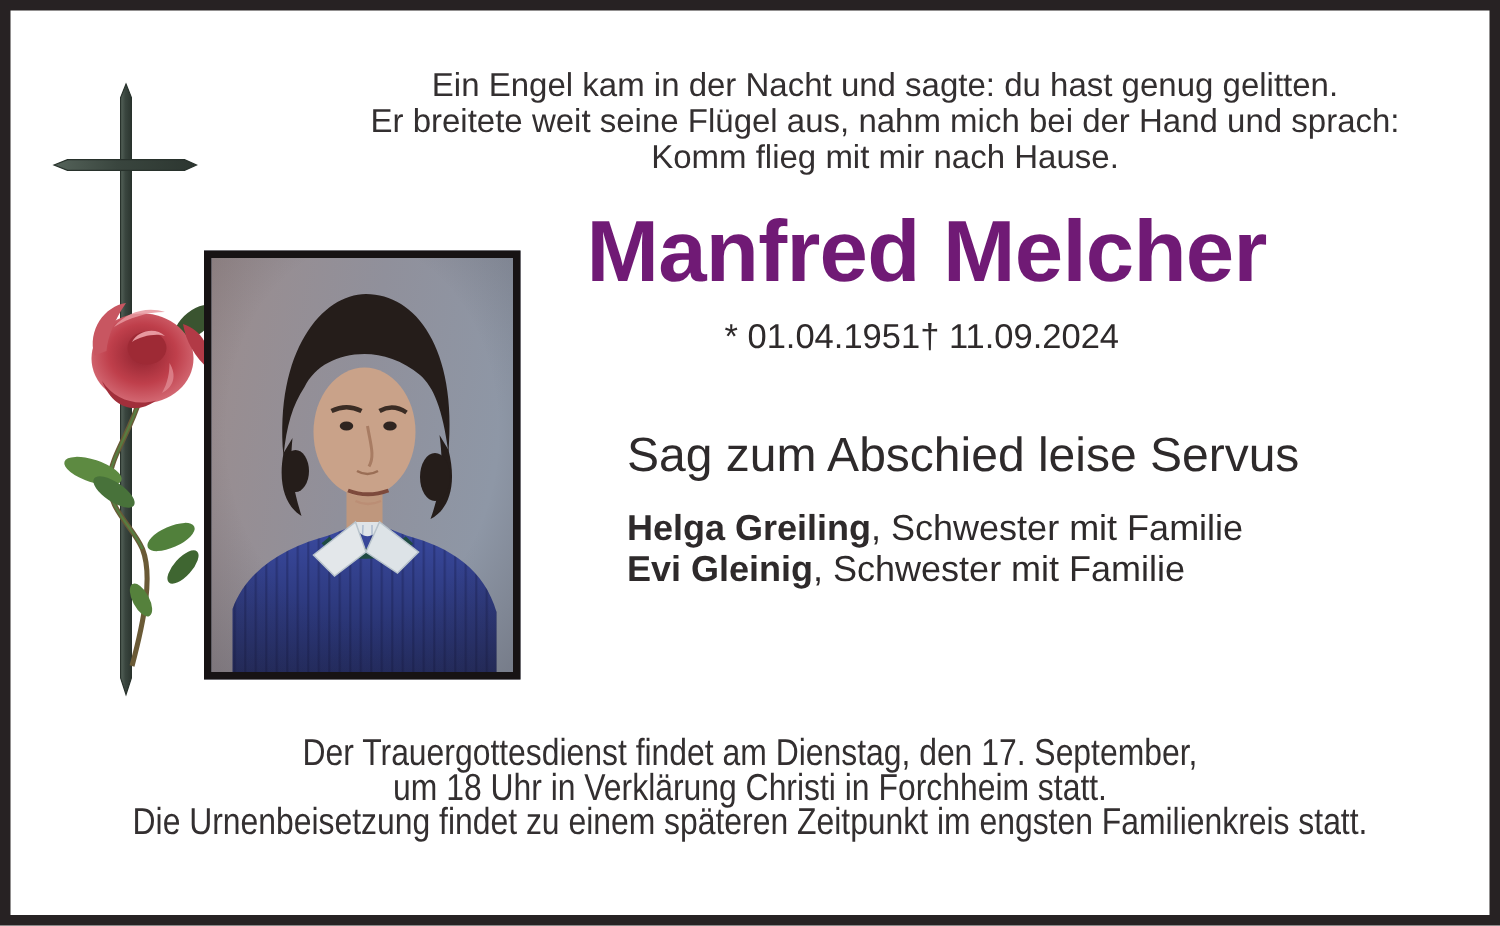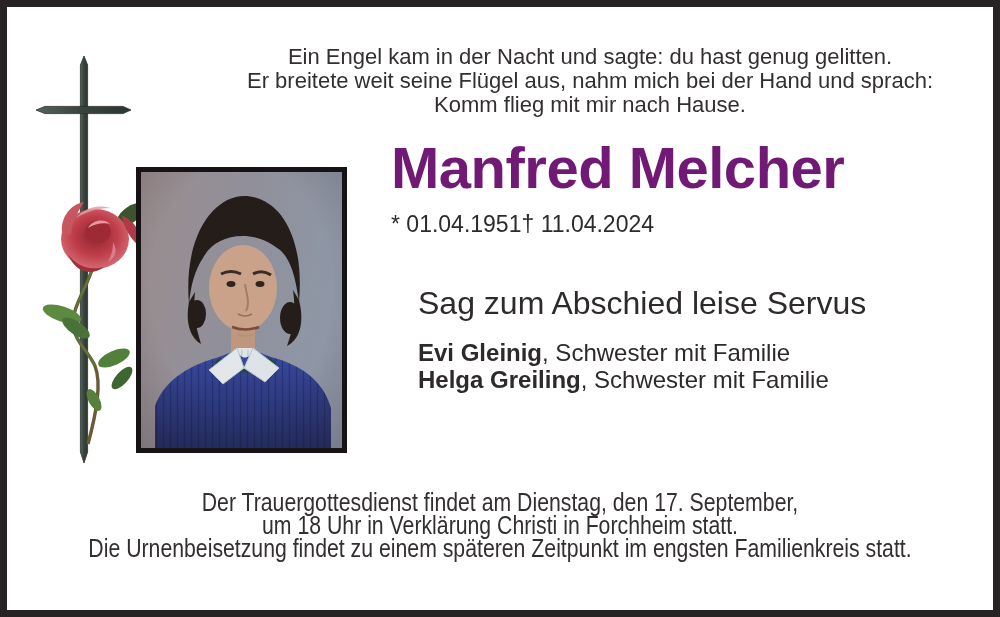--- a/index.html
+++ b/index.html
@@ -24,21 +24,21 @@
     border:5px solid #171314; box-sizing:border-box; background:#8f93a1; z-index:10;
   }
   .photo svg{display:block; width:201px; height:276px;}
   
   .name-col{ position:absolute; left:391px; top:139px; width:447px; }
   .deceased-name{
     font-size:58px; line-height:58px; font-weight:bold; color:#701a75;
     text-align:center; white-space:nowrap; letter-spacing:-0.5px;
   }
   .dates{
-    display:flex; justify-content:flex-start; font-size:23px; line-height:26px;
+    display:flex; justify-content:center; font-size:23px; line-height:26px;
     margin-top:14px; color:#2e2a2b;
   }
   
   .farewell{ position:absolute; left:418px; top:290px; font-size:32px; line-height:26px; }
   .mourners{ position:absolute; left:418px; top:339px; font-size:24px; line-height:27px; }
   .mourner-name{ font-weight:bold; }
   
   .service{
     position:absolute; left:0; top:491px; width:1000px; text-align:center;
     font-size:25px; line-height:23px; color:#332f30;
@@ -155,29 +155,29 @@
       <path d="M91,155 Q104,160 118,155" fill="none" stroke="#7d4a3c" stroke-width="2.6"></path>
       <path d="M96,162 Q104,166 113,162" fill="none" stroke="#b98a72" stroke-width="1.5" opacity="0.7"></path>
       <rect x="0" y="0" width="201" height="276" fill="url(#vign)"></rect>
     </svg>
   </div>
 
   <div class="name-col">
     <div class="deceased-name">Manfred Melcher</div>
     <div class="dates">
       <span>* 01.04.1951</span>
-      <span>† 11.04.2024</span>
+      <span>† 11.09.2024</span>
     </div>
   </div>
 
   <div class="farewell">Sag zum Abschied leise Servus</div>
 
   <div class="mourners">
+    <div><span class="mourner-name">Helga Greiling</span><span>, Schwester mit Familie</span></div>
     <div><span class="mourner-name">Evi Gleinig</span><span>, Schwester mit Familie</span></div>
-    <div><span class="mourner-name">Helga Greiling</span><span>, Schwester mit Familie</span></div>
   </div>
 
   <div class="service">
     <div>Der Trauergottesdienst findet am Dienstag, den 17. September,</div>
     <div>um 18 Uhr in Verklärung Christi in Forchheim statt.</div>
     <div>Die Urnenbeisetzung findet zu einem späteren Zeitpunkt im engsten Familienkreis statt.</div>
   </div>
 </div>
 
 </body></html>

